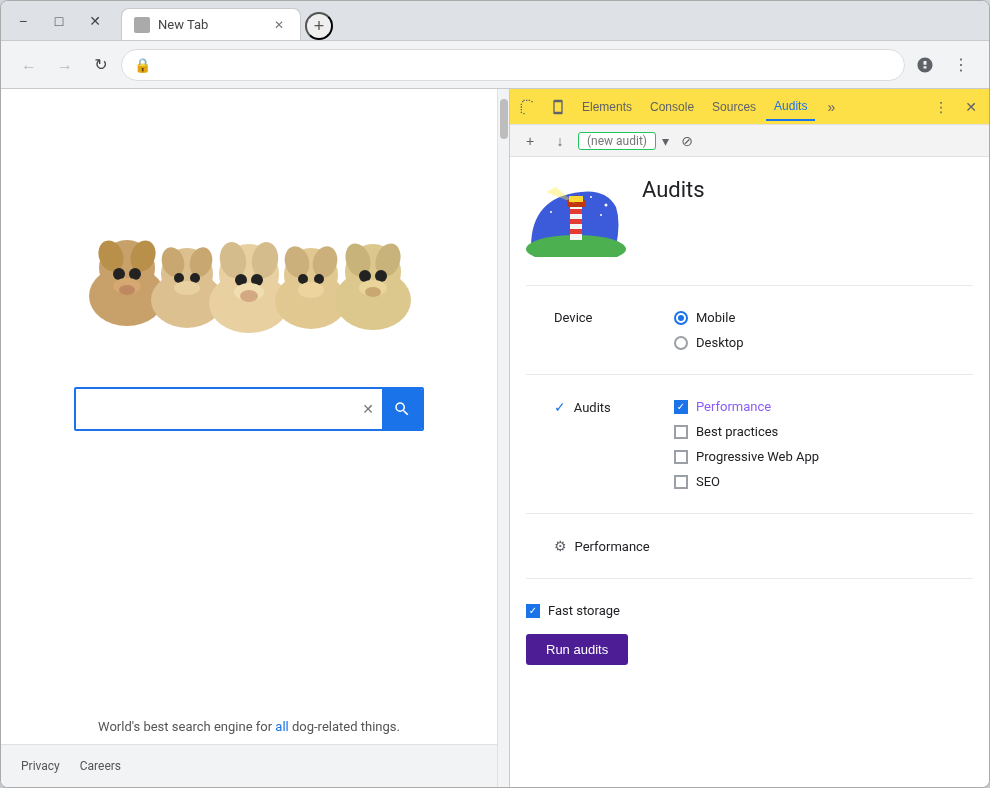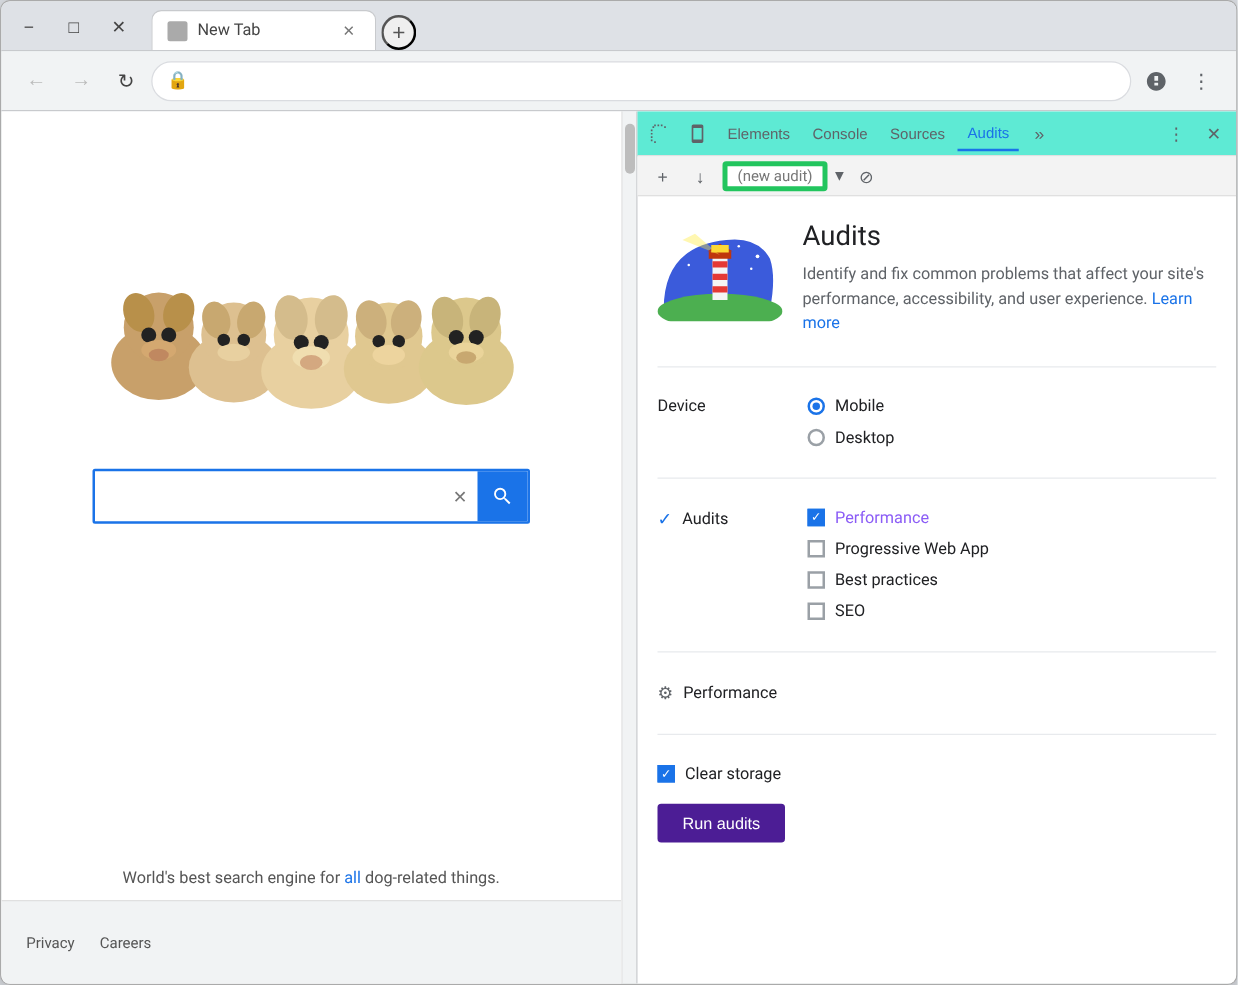--- a/index.html
+++ b/index.html
@@ -37,56 +37,56 @@
     .puppies-area { flex: 1; display: flex; align-items: center; justify-content: center; padding: 20px; }
     
     .puppies-svg { width: 380px; height: 200px; }
     .search-area { padding: 0 30px 20px; width: 100%; display: flex; justify-content: center; }
     .search-box { width: 350px; height: 44px; border: 2px solid #1a73e8; border-radius: 2px; display: flex; align-items: center; padding: 0 8px; background: #fff; }
     .search-input { flex: 1; border: none; outline: none; font-size: 16px; color: #333; }
     .search-clear { color: #777; font-size: 14px; cursor: pointer; padding: 4px; }
     .search-btn { width: 40px; height: 40px; background: #1a73e8; border: none; cursor: pointer; display: flex; align-items: center; justify-content: center; color: white; font-size: 18px; margin: -8px -8px -8px 4px; border-radius: 0 1px 1px 0; }
     .tagline { padding: 10px 30px; text-align: right; font-size: 13px; color: #555; flex-shrink: 0; }
     .tagline .highlight { color: #1a73e8; }
-    .footer-area { background: #f1f3f4; width: 100%; padding: 26px 20px; display: flex; gap: 20px; flex-shrink: 0; border-top: 1px solid #e0e0e0; }
+    .footer-area { background: #f1f3f4; width: 100%; padding: 14px 20px; display: flex; gap: 20px; flex-shrink: 0; border-top: 1px solid #e0e0e0; }
     .footer-link { font-size: 12px; color: #555; text-decoration: none; cursor: pointer; }
 
     
     .scrollbar-track { width: 12px; background: #f1f3f4; border-left: 1px solid #e0e0e0; display: flex; flex-direction: column; flex-shrink: 0; cursor: pointer; }
     .scrollbar-thumb { width: 8px; height: 40px; background: #bdbdbd; border-radius: 4px; margin: 0 2px; margin-top: 10px; }
 
     
     .devtools { width: 480px; background: #fff; border-left: 1px solid #c8cacd; display: flex; flex-direction: column; flex-shrink: 0; }
-    .devtools-toolbar { height: 36px; background: #5eead4; border-bottom: 1px solid #e0e0e0; display: flex; align-items: center; padding: 0 4px; gap: 2px; flex-shrink: 0; }
+    .devtools-toolbar { height: 36px; background: #fde047; border-bottom: 1px solid #e0e0e0; display: flex; align-items: center; padding: 0 4px; gap: 2px; flex-shrink: 0; }
     .devtools-icon-btn { width: 28px; height: 28px; border: none; background: none; cursor: pointer; border-radius: 3px; display: flex; align-items: center; justify-content: center; color: #5f6368; font-size: 14px; }
     .devtools-tab { padding: 0 8px; height: 28px; border: none; background: none; cursor: pointer; font-size: 12px; color: #5f6368; border-radius: 3px; }
     .devtools-tab.active { color: #1a73e8; border-bottom: 2px solid #1a73e8; border-radius: 0; }
     .devtools-more { margin-left: auto; }
 
     
     .audits-subtoolbar { height: 32px; background: #f3f3f3; border-bottom: 1px solid #e0e0e0; display: flex; align-items: center; padding: 0 8px; gap: 6px; flex-shrink: 0; }
     .sub-icon-btn { width: 24px; height: 24px; border: none; background: none; cursor: pointer; color: #5f6368; font-size: 14px; display: flex; align-items: center; justify-content: center; border-radius: 3px; }
-    .audit-label { font-size: 12px; color: #777; border: 4px solid #22c55e; border-radius: 3px; padding: 1px 8px; background: #fff; cursor: pointer; }
+    .audit-label { font-size: 12px; color: #777; border: 1px solid #22c55e; border-radius: 3px; padding: 1px 8px; background: #fff; cursor: pointer; }
     .sub-dropdown { font-size: 14px; color: #5f6368; cursor: pointer; }
 
     
     .audits-content { flex: 1; overflow-y: auto; padding: 20px 16px; }
 
     
     .lighthouse-header { display: flex; gap: 16px; margin-bottom: 24px; }
     .lighthouse-info h2 { font-size: 22px; font-weight: 400; color: #202124; margin-bottom: 8px; }
     .lighthouse-info p { font-size: 13px; color: #5f6368; line-height: 1.5; }
     .lighthouse-info a { color: #1a73e8; text-decoration: none; cursor: pointer; }
 
     
     .section-divider { border: none; border-top: 1px solid #e8eaed; margin: 16px 0; }
 
     
     .settings-row { display: flex; align-items: flex-start; padding: 8px 0; }
-    .settings-label-col { width: 120px; display: flex; align-items: center; gap: 8px; flex-shrink: 0; }
+    .settings-label-col { width: 120px; display: flex; align-items: center; gap: 8px; flex-shrink: 0; margin-left: 28px; }
     .settings-label { font-size: 13px; color: #202124; }
     .check-icon { color: #1a73e8; font-size: 14px; }
     .gear-icon { color: #5f6368; font-size: 14px; }
     .settings-options { flex: 1; display: flex; flex-direction: column; gap: 10px; }
 
     
     .radio-item { display: flex; align-items: center; gap: 8px; font-size: 13px; cursor: pointer; }
     .radio-circle { width: 14px; height: 14px; border-radius: 50%; border: 2px solid #1a73e8; display: flex; align-items: center; justify-content: center; flex-shrink: 0; }
     .radio-circle.selected::after { content: ''; width: 6px; height: 6px; border-radius: 50%; background: #1a73e8; display: block; }
     .radio-circle.unselected { border-color: #9aa0a6; }
@@ -282,24 +282,20 @@
 
               <polygon points="50,27 30,10 20,15" fill="rgba(255,235,59,0.4)"></polygon>
 
               <polygon points="50,18 40,24 60,24" fill="#bf360c"></polygon>
 
               <rect x="43" y="19" width="14" height="6" fill="#fdd835"></rect>
             </svg>
           </div>
           <div class="lighthouse-info">
             <h2>Audits</h2>
-            <p>
-              <span>Identify and fix common problems that affect your site's performance, accessibility, and user experience.</span>
-              <a>Learn more</a>
-            </p>
           </div>
         </div>
 
         <hr class="section-divider">
 
         
         <div class="settings-row">
           <div class="settings-label-col">
             <span class="settings-label">Device</span>
           </div>
@@ -323,25 +319,25 @@
             <span class="check-icon">✓</span>
             <span class="settings-label">Audits</span>
           </div>
           <div class="settings-options">
             <label class="checkbox-item">
               <div class="checkbox-sq">✓</div>
               <span class="option-text blue">Performance</span>
             </label>
             <label class="checkbox-item">
               <div class="checkbox-sq unchecked"></div>
-              <span class="option-text">Progressive Web App</span>
+              <span class="option-text">Best practices</span>
             </label>
             <label class="checkbox-item">
               <div class="checkbox-sq unchecked"></div>
-              <span class="option-text">Best practices</span>
+              <span class="option-text">Progressive Web App</span>
             </label>
             <label class="checkbox-item">
               <div class="checkbox-sq unchecked"></div>
               <span class="option-text">SEO</span>
             </label>
           </div>
         </div>
 
         <hr class="section-divider">
 
@@ -352,21 +348,21 @@
             <span class="settings-label">Performance</span>
           </div>
         </div>
 
         <hr class="section-divider">
 
         
         <div class="clear-storage-row">
           <label class="checkbox-item">
             <div class="checkbox-sq">✓</div>
-            <span class="option-text">Clear storage</span>
+            <span class="option-text">Fast storage</span>
           </label>
         </div>
 
         
         <button class="run-audits-btn">Run audits</button>
 
       </div>
     </div>
   </div>
 </div>

